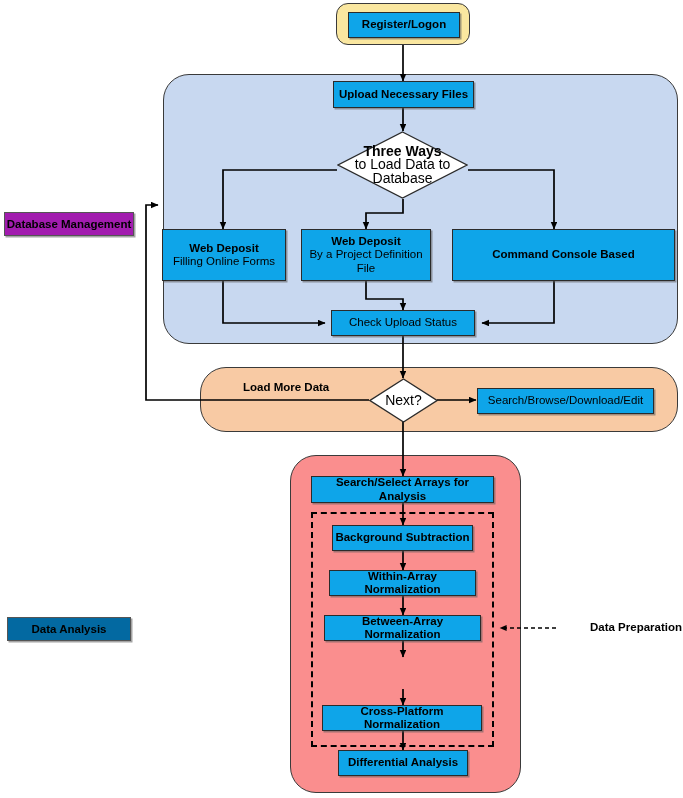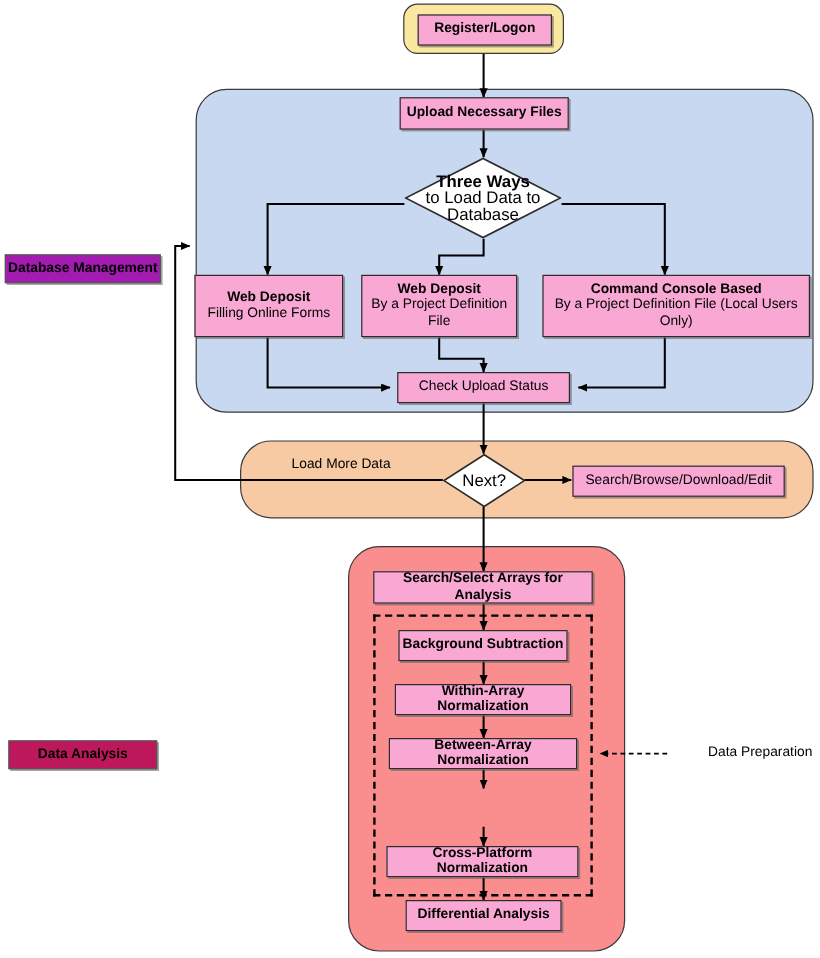--- a/index.html
+++ b/index.html
@@ -10,53 +10,53 @@
 
   
   .band{position:absolute;box-sizing:border-box;border:1.2px solid #3a3a3a;}
   .band-blue{background:#c8d8f0;border-radius:26px;}
   .band-orange{background:#f8caa4;border-radius:26px;}
   .band-pink{background:#fa8e8e;border-radius:26px;}
 
   .dashbox{position:absolute;box-sizing:border-box;border:2px dashed #000;background:transparent;}
 
   
-  .node{position:absolute;box-sizing:border-box;background:#f9a8d4;
+  .node{position:absolute;box-sizing:border-box;background:#0ea5e9;
         border:1.4px solid #2b2b2b;display:flex;flex-direction:column;
         align-items:center;justify-content:center;text-align:center;
         color:#000;font-size:11.5px;line-height:13.5px;
         box-shadow:1.5px 1.5px 0 rgba(90,90,90,.55);}
   .node .t1{font-weight:bold;}
   .node .t2{font-weight:normal;}
   .node.plain{font-weight:normal;}
   .node.bold{font-weight:bold;}
 
   .startnode{position:absolute;box-sizing:border-box;background:#fae7a0;
              border:1.2px solid #3a3a3a;border-radius:12px;}
 
   
   .legend{position:absolute;box-sizing:border-box;border:1.2px solid #555;
           display:flex;align-items:center;justify-content:center;
           font-size:11.5px;font-weight:bold;color:#000;
           box-shadow:1.5px 1.5px 0 rgba(90,90,90,.55);}
   .legend-blue{background:#a21caf;}
-  .legend-pink{background:#be185d;}
+  .legend-pink{background:#0369a1;}
 
   
   .diamond-wrap{position:absolute;}
   .diamond-label{position:absolute;left:0;top:0;width:100%;height:100%;
                  display:flex;flex-direction:column;align-items:center;
                  justify-content:center;text-align:center;
                  font-size:14px;line-height:13.5px;color:#000;
                  pointer-events:none;}
   .diamond-label .t1{font-weight:bold;}
   .diamond-label .t2{font-weight:normal;}
 
   
-  .flabel{position:absolute;font-size:11.5px;font-weight:normal;color:#000;
+  .flabel{position:absolute;font-size:11.5px;font-weight:bold;color:#000;
           white-space:nowrap;}
 
   svg.lines{position:absolute;left:0;top:0;width:683px;height:798px;
             pointer-events:none;}
 </style>
 </head>
 <body>
 
 <div id="canvas">
 
@@ -140,21 +140,20 @@
     <span class="t2">Filling Online Forms</span>
   </div>
 
   <div class="node" style="left:301px;top:229px;width:130px;height:52px;">
     <span class="t1">Web Deposit</span>
     <span class="t2">By a Project Definition File</span>
   </div>
 
   <div class="node" style="left:452px;top:229px;width:223px;height:52px;">
     <span class="t1">Command Console Based</span>
-    <span class="t2">By a Project Definition File (Local Users Only)</span>
   </div>
 
   <div class="node plain" style="left:331px;top:310px;width:144px;height:26px;">
     <span class="t1" style="font-weight:normal;">Check Upload Status</span>
   </div>
 
   <div class="flabel" style="left:243px;top:381px;">Load More Data</div>
 
   <div class="diamond-wrap" style="left:369px;top:378px;width:69px;height:45px;">
     <svg width="69" height="45" viewBox="0 0 69 45">

